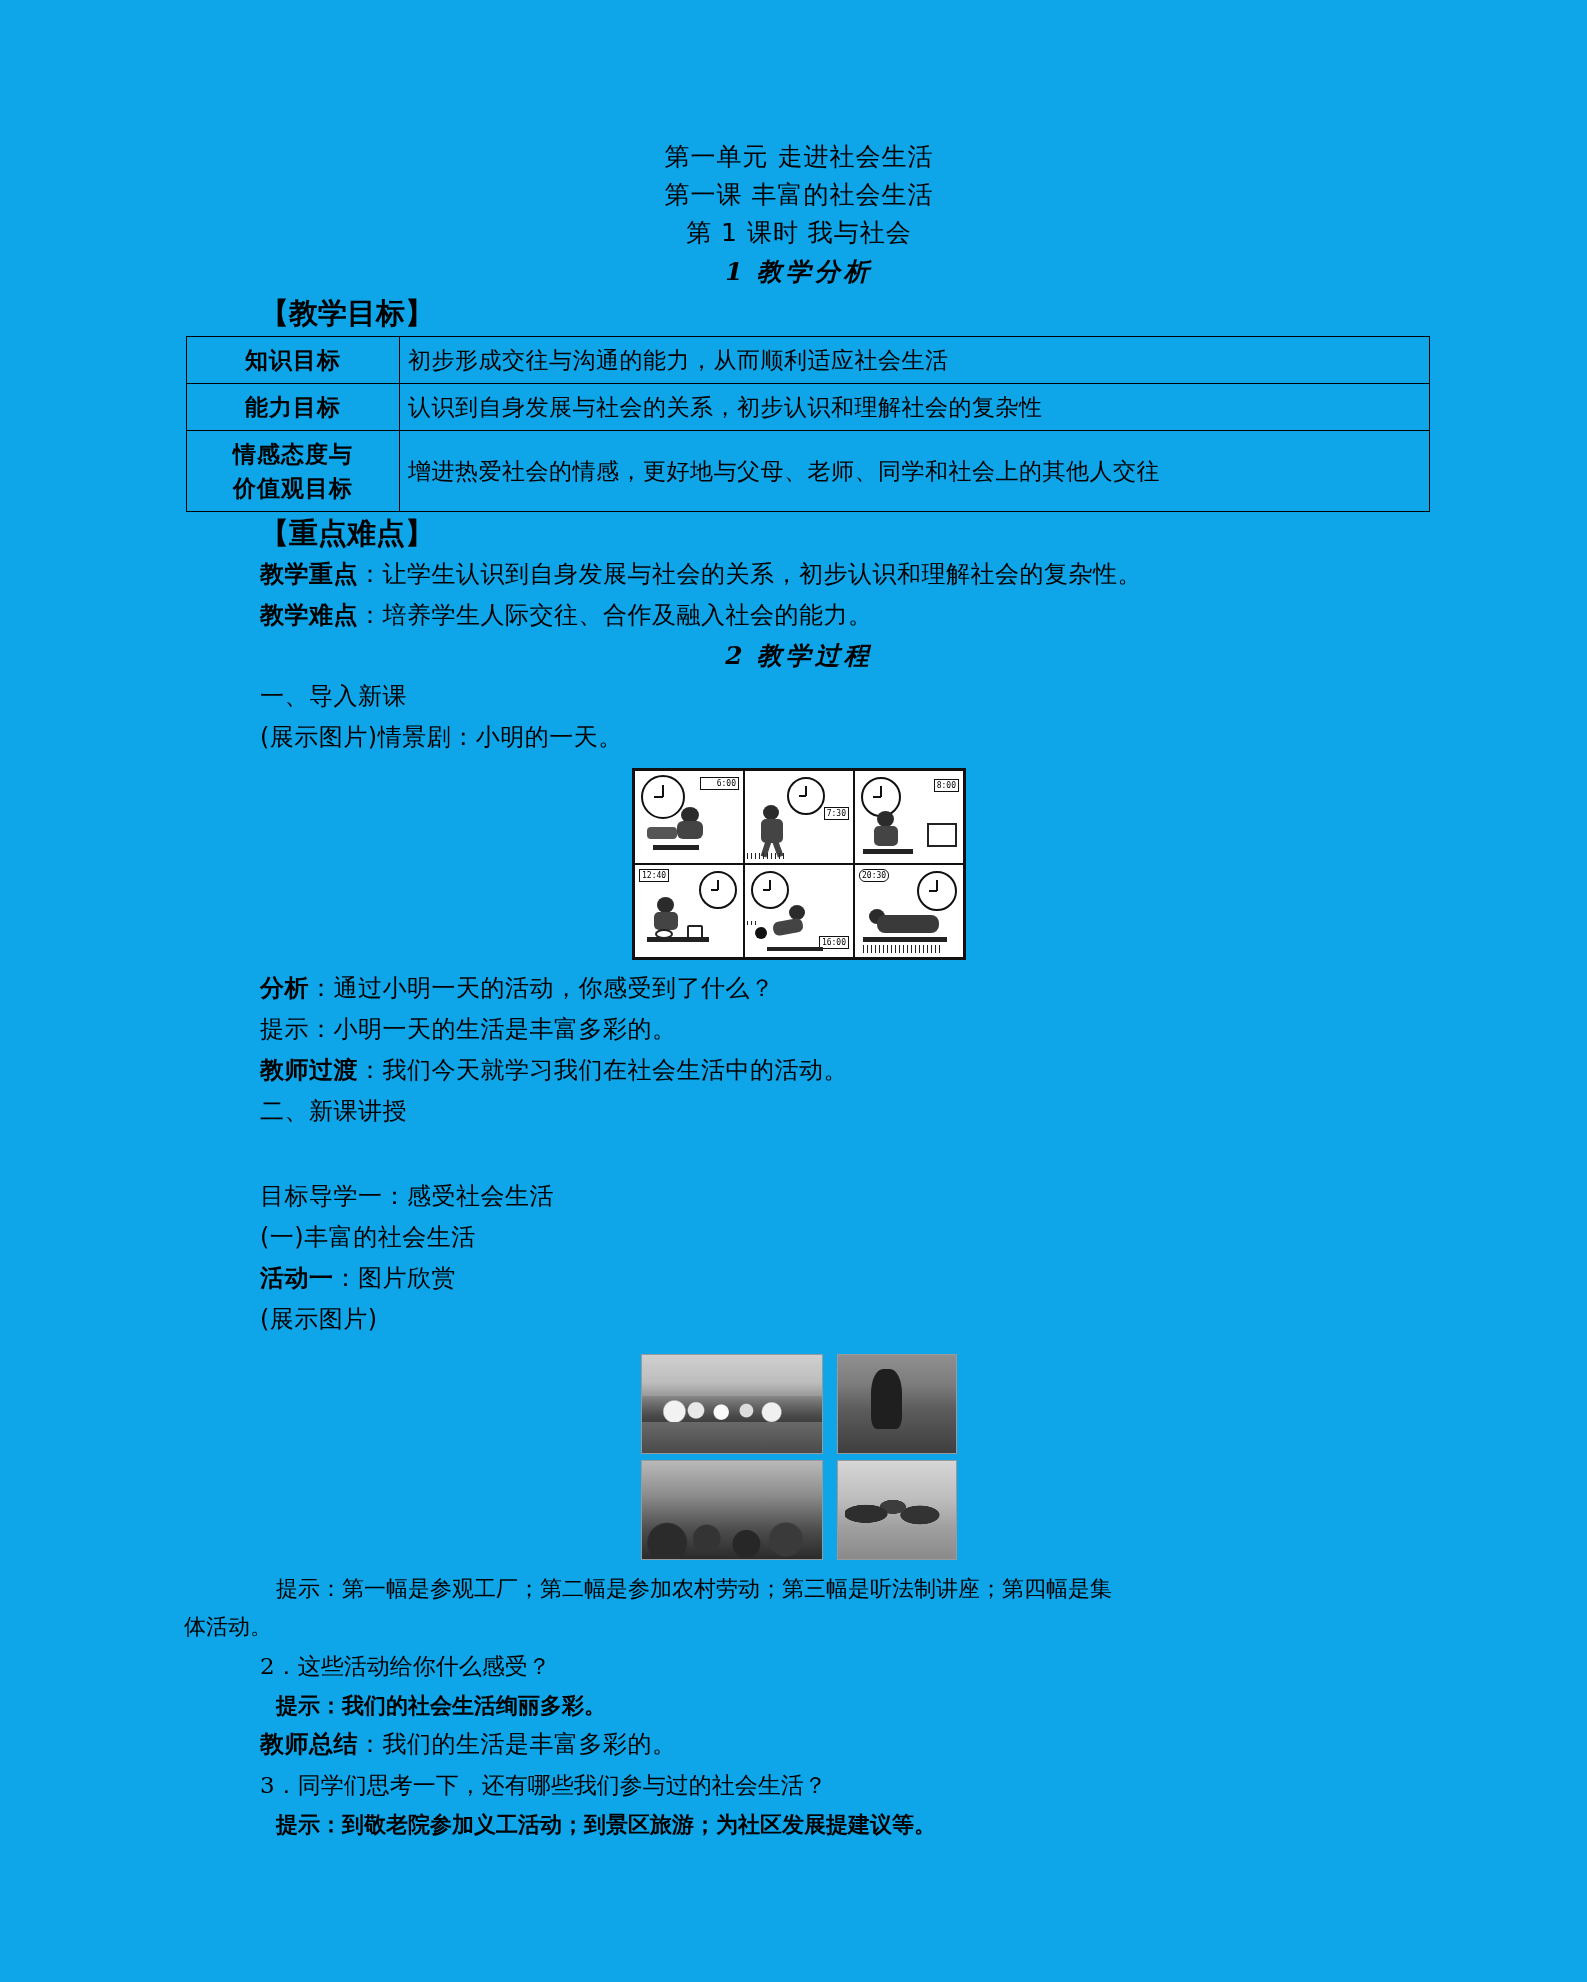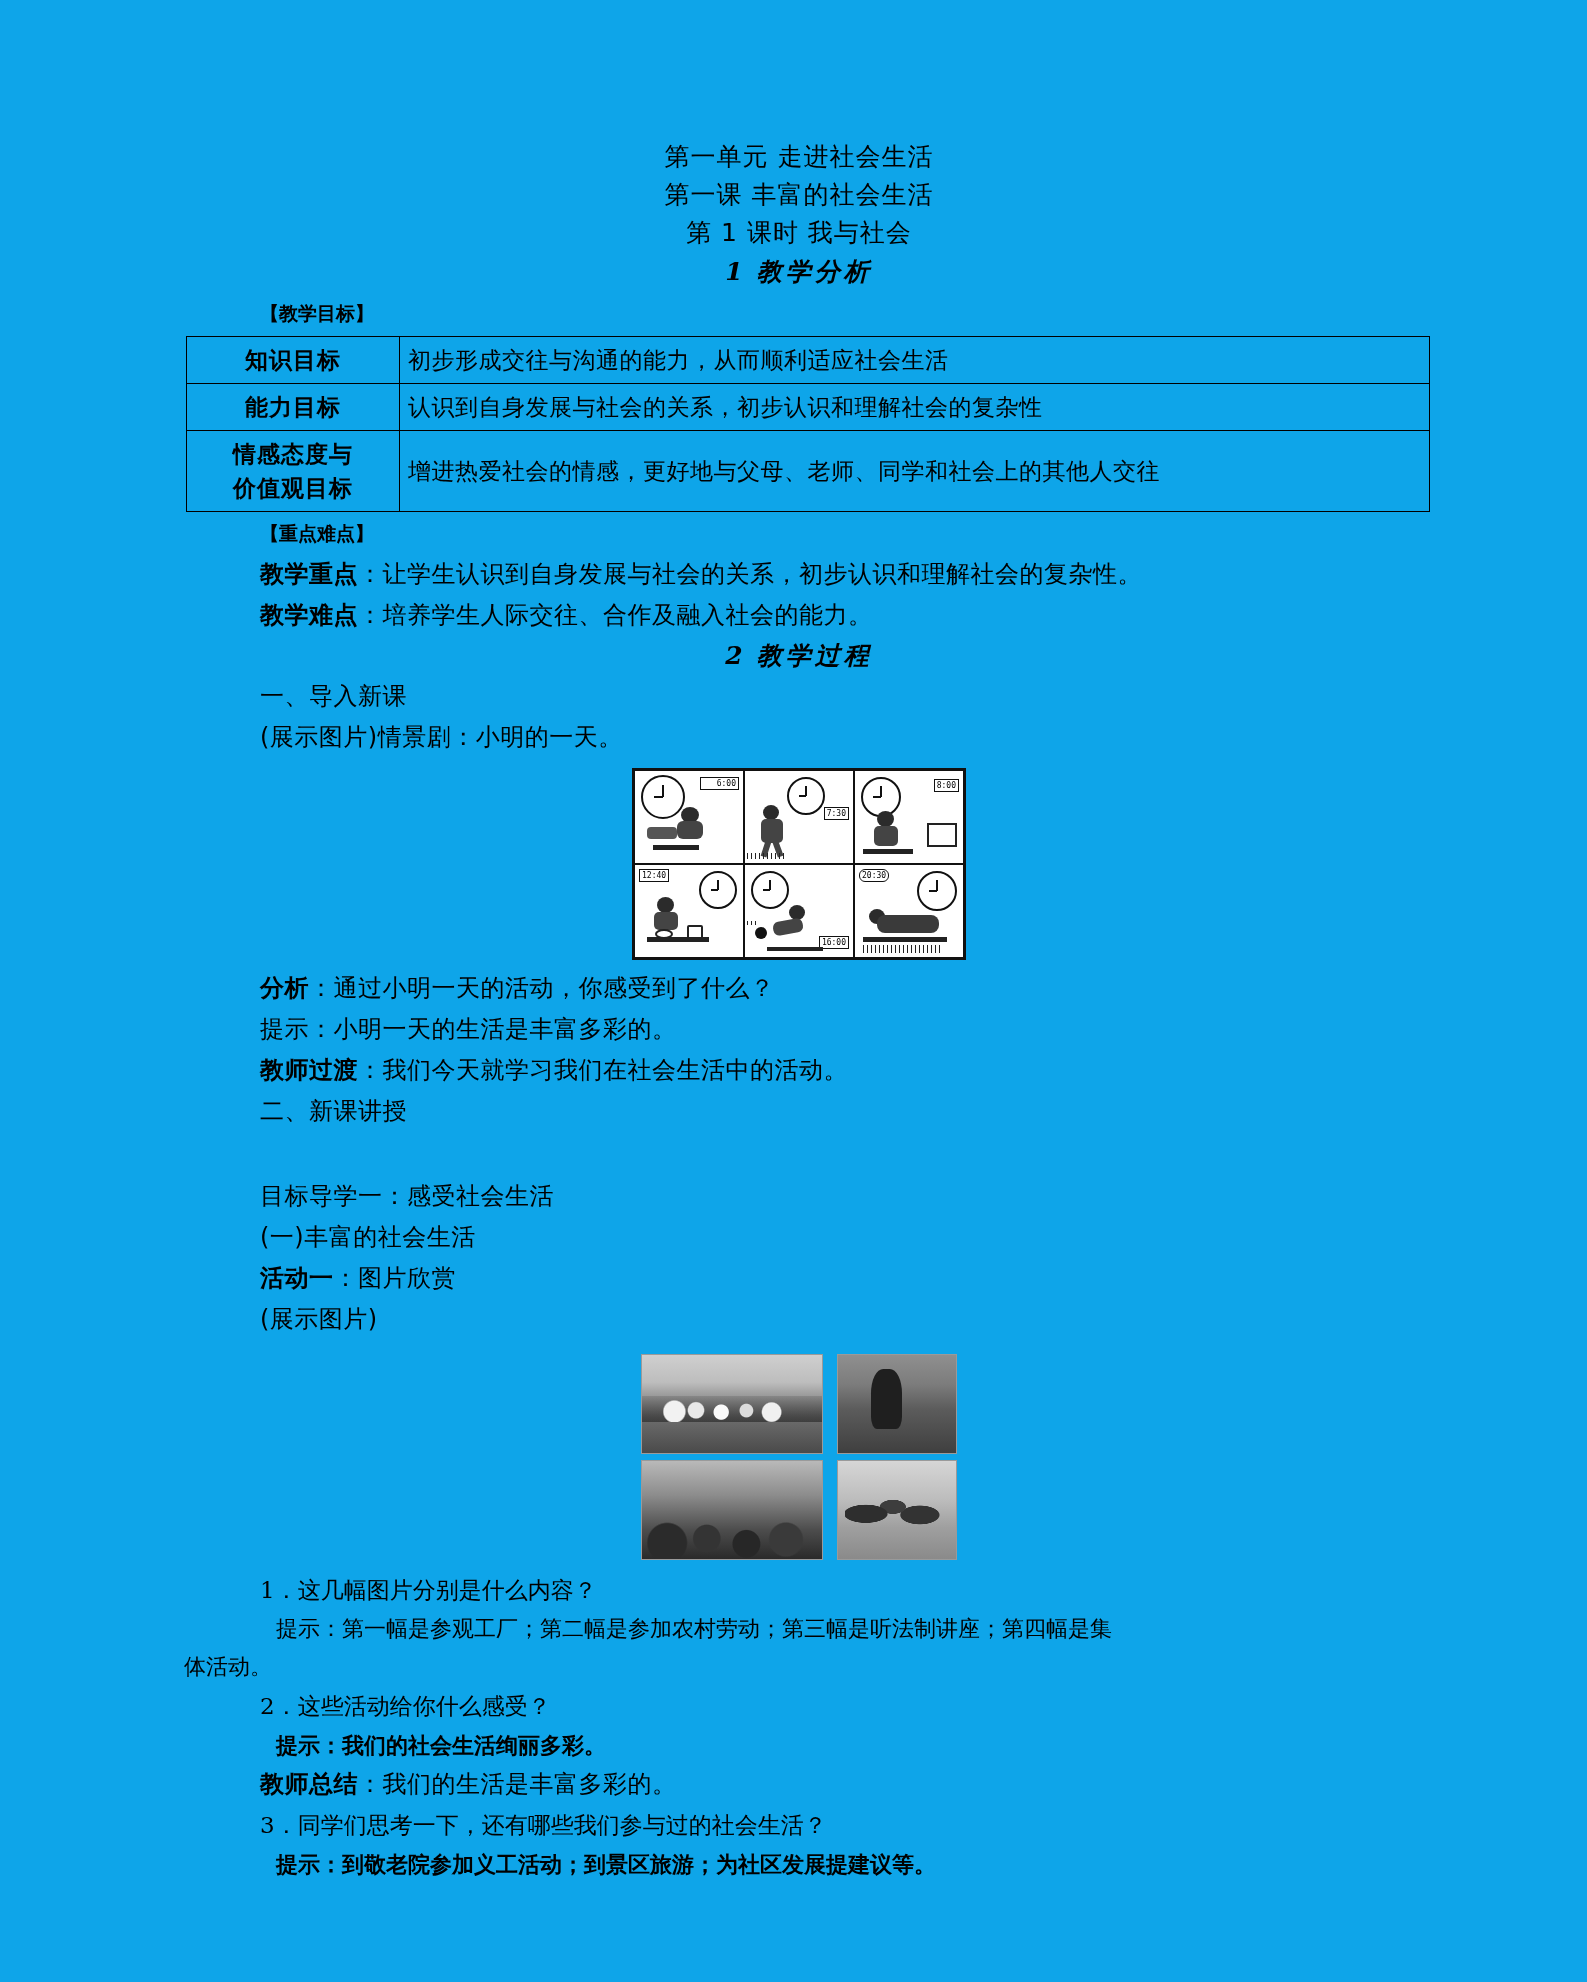--- a/index.html
+++ b/index.html
@@ -42,21 +42,21 @@
     text-align: center;
     font-family: "DejaVu Serif", "Liberation Serif", serif;
   }
   .section-head .num {
     font-style: italic;
     font-weight: bold;
     letter-spacing: 2px;
     padding-right: 12px;
   }
   .label-bracket {
-    font-size: 19px;
+    font-size: 29px;
     line-height: 42px;
     font-weight: bold;
     padding-left: 16px;
   }
   table.goals {
     border-collapse: collapse;
     width: 1244px;
     margin: 2px 0 0 -58px;
     table-layout: fixed;
   }
@@ -401,21 +401,20 @@
         </div>
         <div class="photo">
           <div class="pl ph-lecture"></div>
         </div>
         <div class="photo">
           <div class="pl ph-group"></div>
         </div>
       </div>
     </div>
 
-    <div class="numbered">1．这几幅图片分别是什么内容？</div>
     <div class="hint-wrap">提示：第一幅是参观工厂；第二幅是参加农村劳动；第三幅是听法制讲座；第四幅是集</div>
     <div class="hint-cont">体活动。</div>
     <div class="numbered">2．这些活动给你什么感受？</div>
     <div class="hint">提示：我们的社会生活绚丽多彩。</div>
     <div class="para">
       <b>教师总结</b><span>：</span><span>我们的生活是丰富多彩的。</span>
     </div>
     <div class="numbered">3．同学们思考一下，还有哪些我们参与过的社会生活？</div>
     <div class="hint">提示：到敬老院参加义工活动；到景区旅游；为社区发展提建议等。</div>
 

